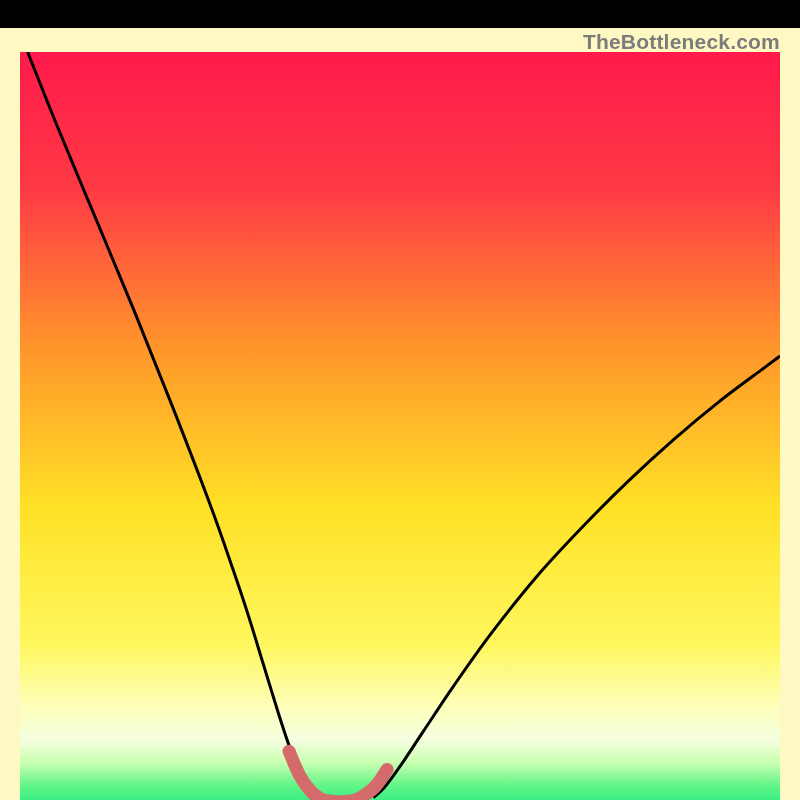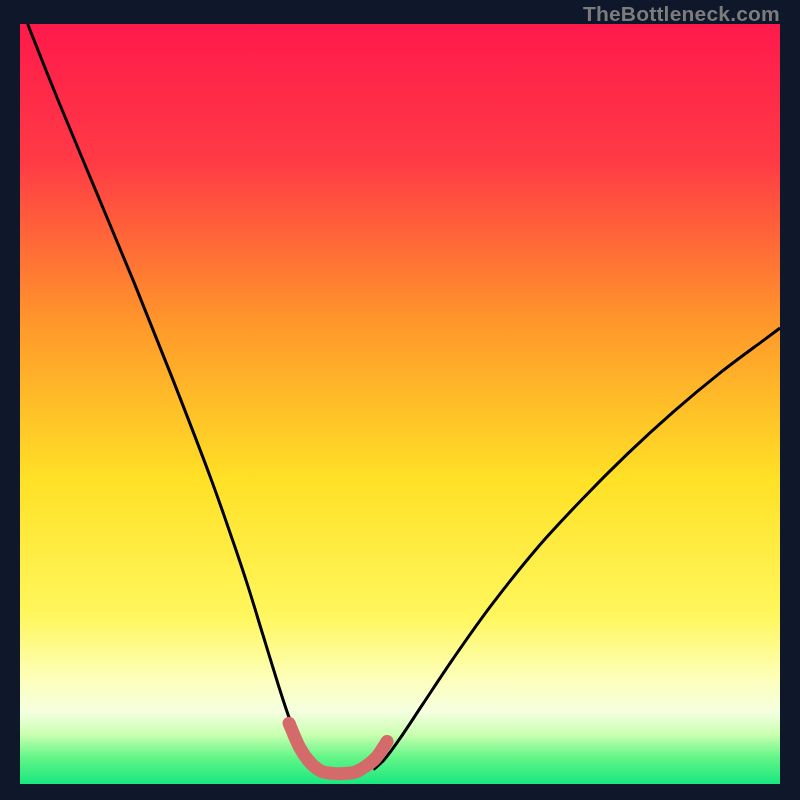--- a/index.html
+++ b/index.html
@@ -6,21 +6,22 @@
     margin: 0;
     padding: 0;
     width: 800px;
     height: 800px;
     background: #000;
     overflow: hidden;
   }
   .frame {
     position: absolute;
     inset: 0;
-    background: #0f172a;
+    background: #fef9c3;
+    margin-top: 28px;
   }
   .plot-area {
     position: absolute;
     left: 20px;
     top: 24px;
     width: 760px;
     height: 760px;
     overflow: hidden;
   }
   .gradient {

